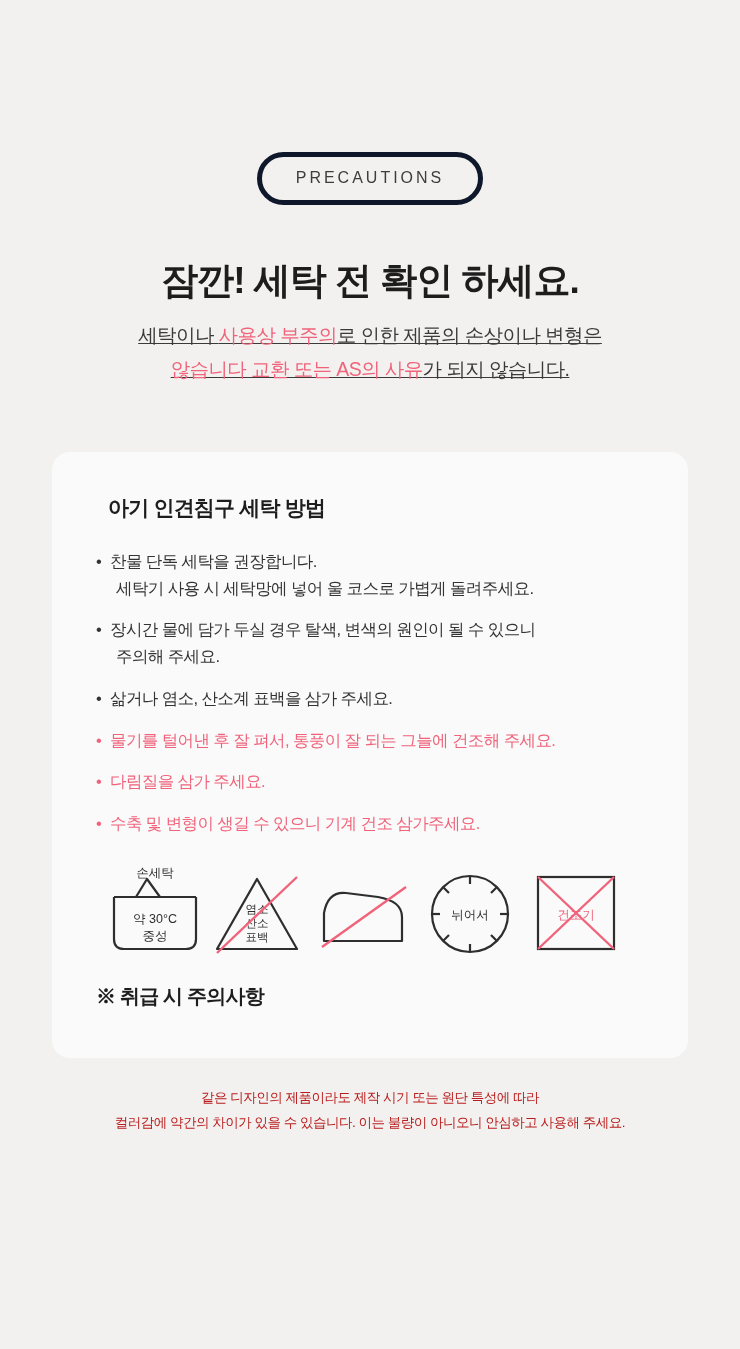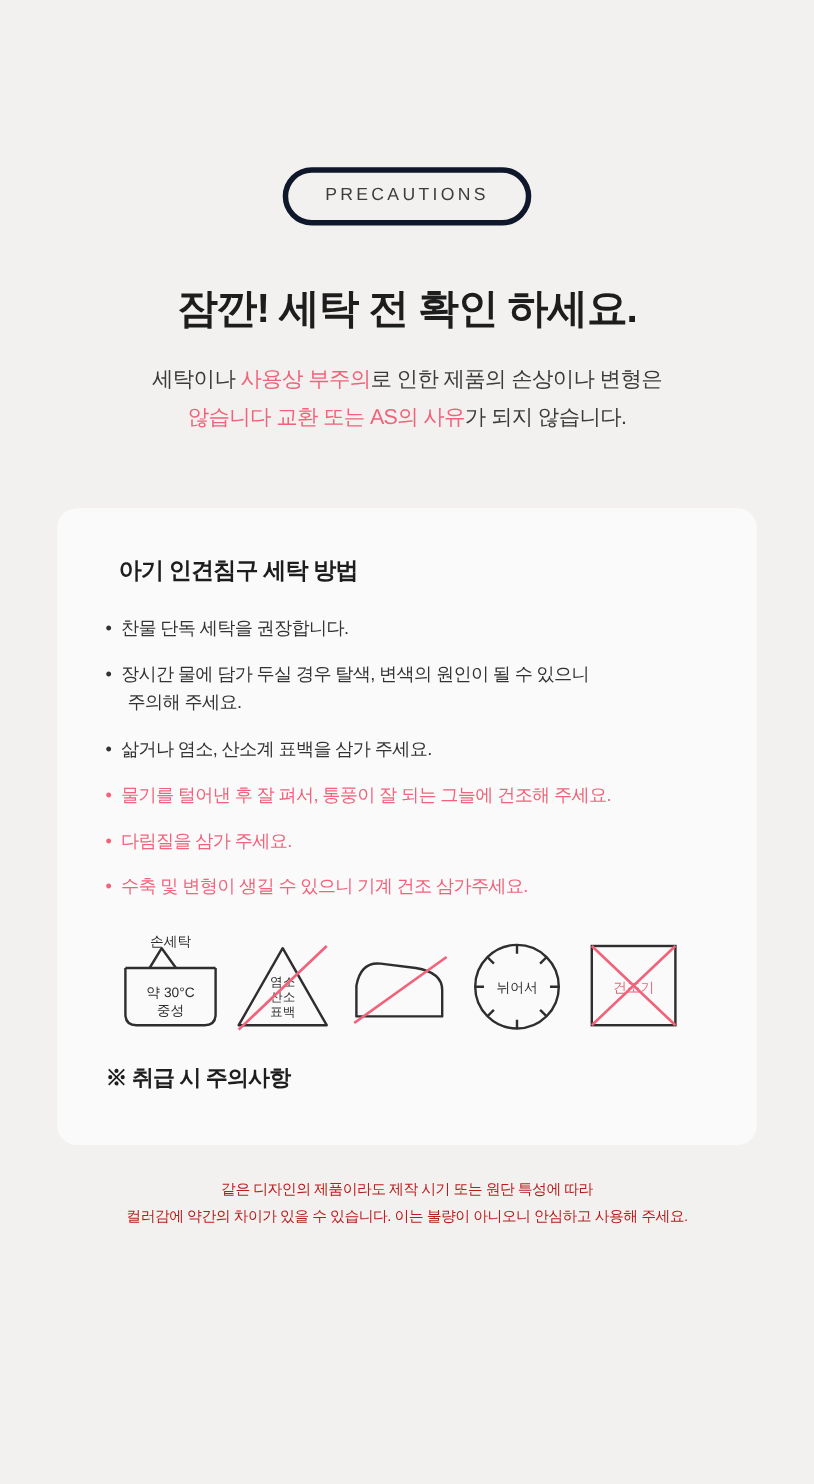--- a/index.html
+++ b/index.html
@@ -47,26 +47,27 @@
     margin-top: 56px;
     font-size: 37px;
     font-weight: bold;
     letter-spacing: -1px;
     color: #1d1d1d;
     text-align: center;
     line-height: 1.1;
   }
 
   .subline {
-    margin-top: 26px;
+    margin-top: 16px;
     text-align: center;
     font-size: 19.5px;
     line-height: 1.75;
     color: #3a3a3a;
     letter-spacing: -0.6px;
+    text-decoration: underline;
   }
   .accent { color: #f0637a; }
 
   
   .card {
     margin-top: 66px;
     width: 636px;
     background: #fafafa;
     border-radius: 18px;
     box-sizing: border-box;
@@ -176,20 +177,21 @@
     <div><span class="accent">않습니다 교환 또는 AS의 사유</span><span>가 되지 않습니다.</span></div>
   </div>
 
   <div class="card">
 
     <div class="card-title">아기 인견침구 세탁 방법</div>
 
     <ul class="bullets">
       <li>
         <span>찬물 단독 세탁을 권장합니다.</span>
+        <span class="l2">세탁기 사용 시 세탁망에 넣어 울 코스로 가볍게 돌려주세요.</span>
       </li>
       <li>
         <span>장시간 물에 담가 두실 경우 탈색, 변색의 원인이 될 수 있으니</span>
         <span class="l2">주의해 주세요.</span>
       </li>
       <li>
         <span>삶거나 염소, 산소계 표백을 삼가 주세요.</span>
       </li>
       <li class="pink">
         <span>물기를 털어낸 후 잘 펴서, 통풍이 잘 되는 그늘에 건조해 주세요.</span>

